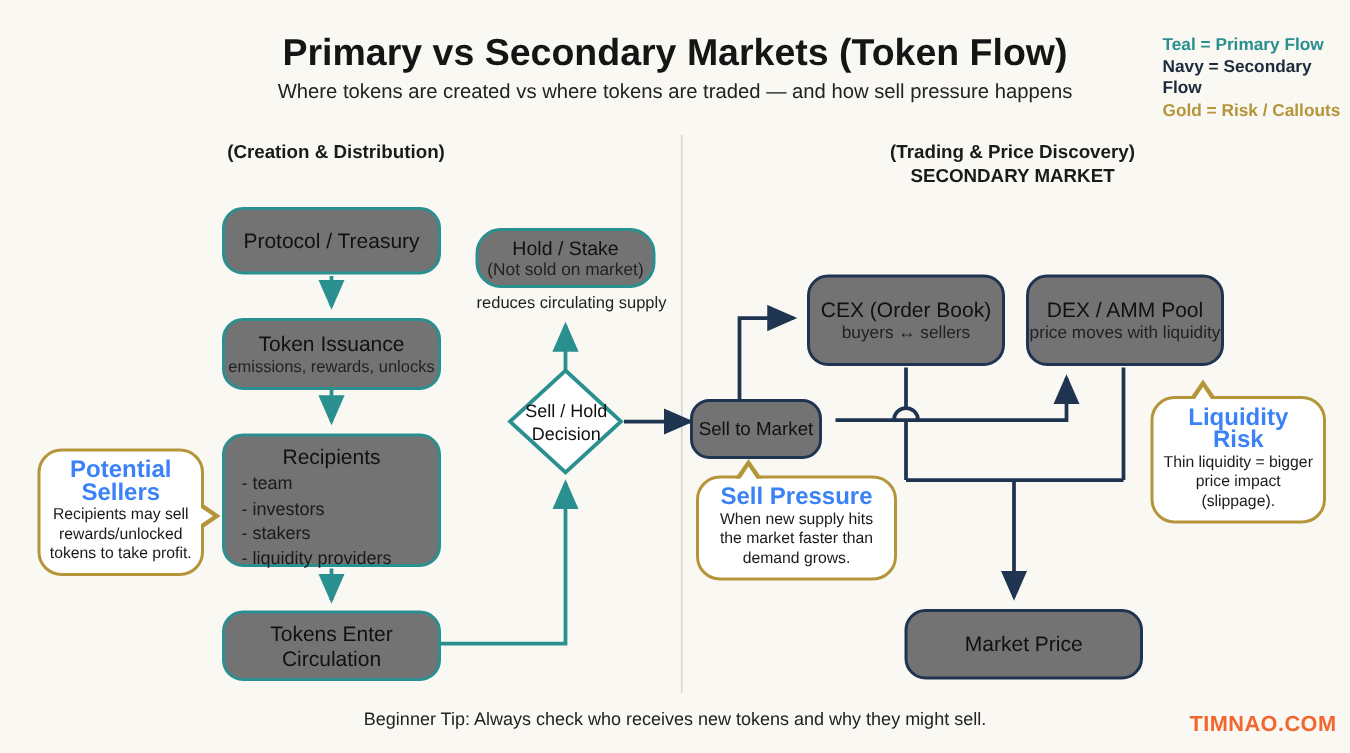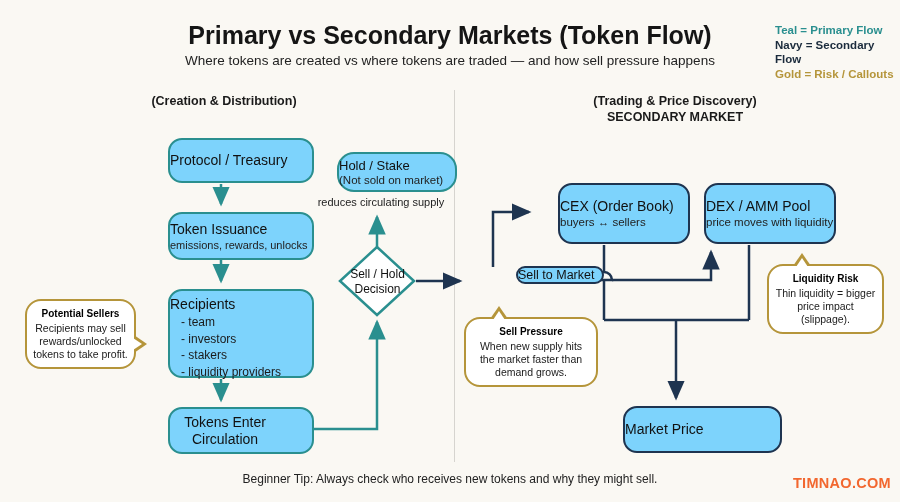--- a/index.html
+++ b/index.html
@@ -15,39 +15,39 @@
   .subtitle{left:0;top:53px;width:900px;text-align:center;font-size:13.5px;color:#222;}
   .legend{left:775px;top:23px;font-size:11.5px;line-height:14.5px;font-weight:700;}
   .legend .lg-teal{color:#2a8f8f;}
   .legend .lg-navy{color:#1b2b3c;}
   .legend .lg-gold{color:#b5953a;}
   
   .sec-h{width:240px;text-align:center;font-size:12.5px;font-weight:bold;line-height:16px;color:#1a1a1a;}
   .divider{left:454px;top:90px;width:1px;height:372px;background:#d6d4cf;}
   
   .node{
-    background:#7dd3fc;border:2.5px solid #2a8f8f;border-radius:14px;
+    background:#737373;border:2.5px solid #2a8f8f;border-radius:14px;
     box-sizing:border-box;display:flex;flex-direction:column;
-    align-items:flex-start;justify-content:center;text-align:center;z-index:2;margin-left:20px;
+    align-items:center;justify-content:center;text-align:center;z-index:2;
   }
   .node .lbl{font-size:14px;line-height:17px;color:#111;}
   .node .sub{font-size:11px;line-height:13px;color:#222;margin-top:1px;}
   .navy{border-color:#1e3450;}
   
   .recip{justify-content:flex-start;padding-top:5px;}
   .recip .list{align-self:flex-start;text-align:left;padding-left:11px;font-size:12px;line-height:16.5px;color:#1a1a1a;margin-top:1px;}
   
   .note{font-size:11px;color:#222;text-align:center;}
   .diamond-label{left:341px;top:267px;width:73px;text-align:center;font-size:12px;line-height:14.5px;color:#111;z-index:3;}
   
   .callout{
     background:#fff;border:2.5px solid #b5953a;border-radius:16px;
     box-sizing:border-box;padding:5px 6px 6px 6px;text-align:center;z-index:2;
   }
-  .callout .c-title{font-size:10px;font-weight:bold;color:#000000;line-height:15px;}
+  .callout .c-title{font-size:16px;font-weight:bold;color:#3b82f6;line-height:15px;}
   .callout .c-body{font-size:10.5px;line-height:13px;color:#1a1a1a;margin-top:1px;}
   .callout::before,.callout::after{content:"";position:absolute;width:0;height:0;}
   
   .pt-right::before{right:-13px;top:34px;border-top:9px solid transparent;border-bottom:9px solid transparent;border-left:13px solid #b5953a;}
   .pt-right::after{right:-8px;top:37px;border-top:6px solid transparent;border-bottom:6px solid transparent;border-left:9px solid #fff;}
   
   .pt-top::before{top:-13px;left:24px;border-left:9px solid transparent;border-right:9px solid transparent;border-bottom:13px solid #b5953a;}
   .pt-top::after{top:-8px;left:27px;border-left:6px solid transparent;border-right:6px solid transparent;border-bottom:9px solid #fff;}
   
   svg.wires{left:0;top:0;z-index:1;}
@@ -133,21 +133,21 @@
 </div>
 
 <div class="abs node" style="left:317px;top:152px;width:120px;height:40px;border-radius:17px;">
   <div class="lbl" style="font-size:13px;line-height:15px;">Hold / Stake</div>
   <div class="sub" style="font-size:11.5px;">(Not sold on market)</div>
 </div>
 <div class="abs note" style="left:306px;top:196px;width:150px;">reduces circulating supply</div>
 
 <div class="abs diamond-label">Sell / Hold Decision</div>
 
-<div class="abs node navy" style="left:496px;top:266px;width:88px;height:18px;border-radius:13px;">
+<div class="abs node navy" style="left:460px;top:266px;width:88px;height:40px;border-radius:13px;">
   <div class="lbl" style="font-size:12.5px;">Sell to Market</div>
 </div>
 
 <div class="abs node navy" style="left:538px;top:183px;width:132px;height:61px;">
   <div class="lbl">CEX (Order Book)</div>
   <div class="sub" style="font-size:11.5px;">buyers ↔ sellers</div>
 </div>
 
 <div class="abs node navy" style="left:684px;top:183px;width:132px;height:61px;">
   <div class="lbl">DEX / AMM Pool</div>

